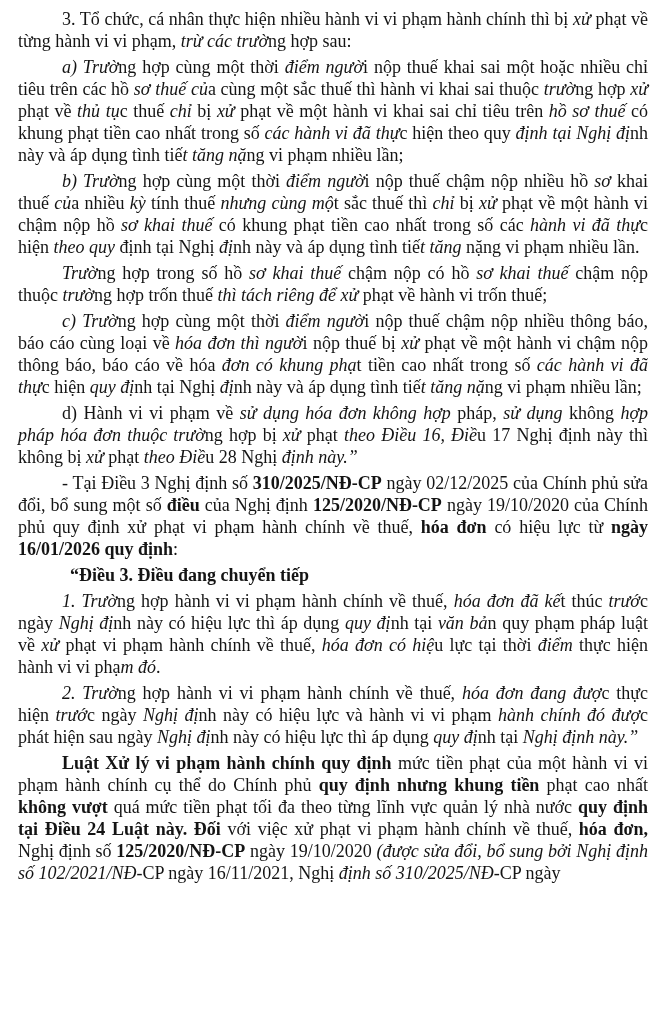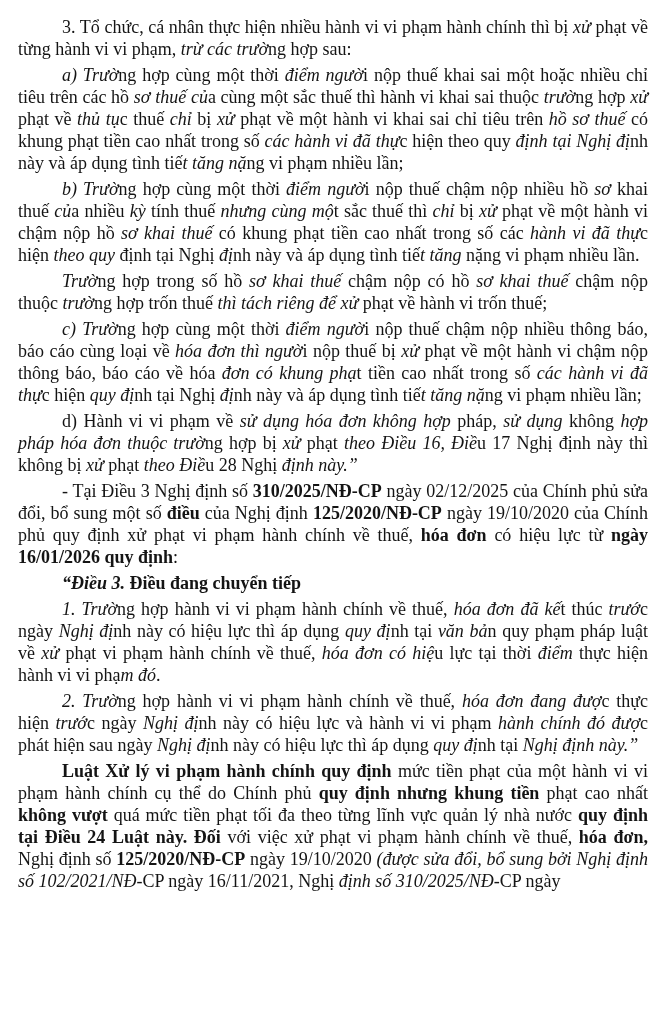--- a/index.html
+++ b/index.html
@@ -2,40 +2,40 @@
 <html lang="vi"><head>
 <meta charset="utf-8">
 <style>
   html,body{margin:0;padding:0;background:#ffffff;}
   .page{
     position:relative;
     width:665px;height:1010px;
     box-sizing:border-box;
     background:#ffffff;
     overflow:hidden;
-    padding:16px 17px 0 18px;
+    padding:8px 17px 0 18px;
     font-family:"Liberation Serif","DejaVu Serif",serif;
     color:#141414;
     -webkit-font-smoothing:antialiased;
   }
   .para{
     margin:0 0 4px 0;
     font-size:18px;
     line-height:22px;
     text-align:justify;
     text-indent:44px;
   }
   .para.heading{
     text-align:left;
     font-weight:bold;
   }
   .seg-r{font-style:normal;font-weight:normal;}
   .seg-i{font-style:italic;font-weight:normal;}
   .seg-b{font-style:normal;font-weight:bold;}
-  .seg-bi{font-style:italic;font-weight:bold;}
+  .seg-bi{font-weight:bold;margin-left:8px;}
 </style>
 </head>
 <body>
 
 <div class="page">
   <div id="doc" style="color: rgb(20, 20, 20);">
       <p class="para"><span class="seg-r">3. Tổ chức, cá nhân thực hiện nhiều hành vi vi phạm hành chính thì bị </span><span class="seg-i">xử</span><span class="seg-r"> phạt về từng hành vi vi phạm, </span><span class="seg-i">trừ các trườ</span><span class="seg-r">ng hợp sau:</span></p>
       <p class="para"><span class="seg-i">a) Trườ</span><span class="seg-r">ng hợp cùng một thời </span><span class="seg-i">điểm ngườ</span><span class="seg-r">i nộp thuế khai sai một hoặc nhiều chỉ tiêu trên các hồ </span><span class="seg-i">sơ thuế củ</span><span class="seg-r">a cùng một sắc thuế thì hành vi khai sai thuộc </span><span class="seg-i">trườ</span><span class="seg-r">ng hợp </span><span class="seg-i">xử</span><span class="seg-r"> phạt về </span><span class="seg-i">thủ tụ</span><span class="seg-r">c thuế </span><span class="seg-i">chỉ</span><span class="seg-r"> bị </span><span class="seg-i">xử</span><span class="seg-r"> phạt về một hành vi khai sai chỉ tiêu trên </span><span class="seg-i">hồ sơ thuế</span><span class="seg-r"> có khung phạt tiền cao nhất trong số </span><span class="seg-i">các hành vi đã thự</span><span class="seg-r">c hiện theo quy </span><span class="seg-i">định tại Nghị đị</span><span class="seg-r">nh này và áp dụng tình tiế</span><span class="seg-i">t tăng nặ</span><span class="seg-r">ng vi phạm nhiều lần;</span></p>
       <p class="para"><span class="seg-i">b) Trườ</span><span class="seg-r">ng hợp cùng một thời </span><span class="seg-i">điểm ngườ</span><span class="seg-r">i nộp thuế chậm nộp nhiều hồ </span><span class="seg-i">sơ</span><span class="seg-r"> khai thuế </span><span class="seg-i">củ</span><span class="seg-r">a nhiều </span><span class="seg-i">kỳ</span><span class="seg-r"> tính thuế </span><span class="seg-i">nhưng cùng mộ</span><span class="seg-r">t sắc thuế thì </span><span class="seg-i">chỉ</span><span class="seg-r"> bị </span><span class="seg-i">xử</span><span class="seg-r"> phạt về một hành vi chậm nộp hồ </span><span class="seg-i">sơ khai thuế</span><span class="seg-r"> có khung phạt tiền cao nhất trong số các </span><span class="seg-i">hành vi đã thự</span><span class="seg-r">c hiện </span><span class="seg-i">theo quy</span><span class="seg-r"> định tại Nghị </span><span class="seg-i">đị</span><span class="seg-r">nh này và áp dụng tình tiế</span><span class="seg-i">t tăng</span><span class="seg-r"> nặng vi phạm nhiều lần.</span></p>
       <p class="para"><span class="seg-i">Trườ</span><span class="seg-r">ng hợp trong số hồ </span><span class="seg-i">sơ khai thuế</span><span class="seg-r"> chậm nộp có hồ </span><span class="seg-i">sơ khai thuế</span><span class="seg-r"> chậm nộp thuộc </span><span class="seg-i">trườ</span><span class="seg-r">ng hợp trốn thuế </span><span class="seg-i">thì tách riêng để xử</span><span class="seg-r"> phạt về hành vi trốn thuế;</span></p>

